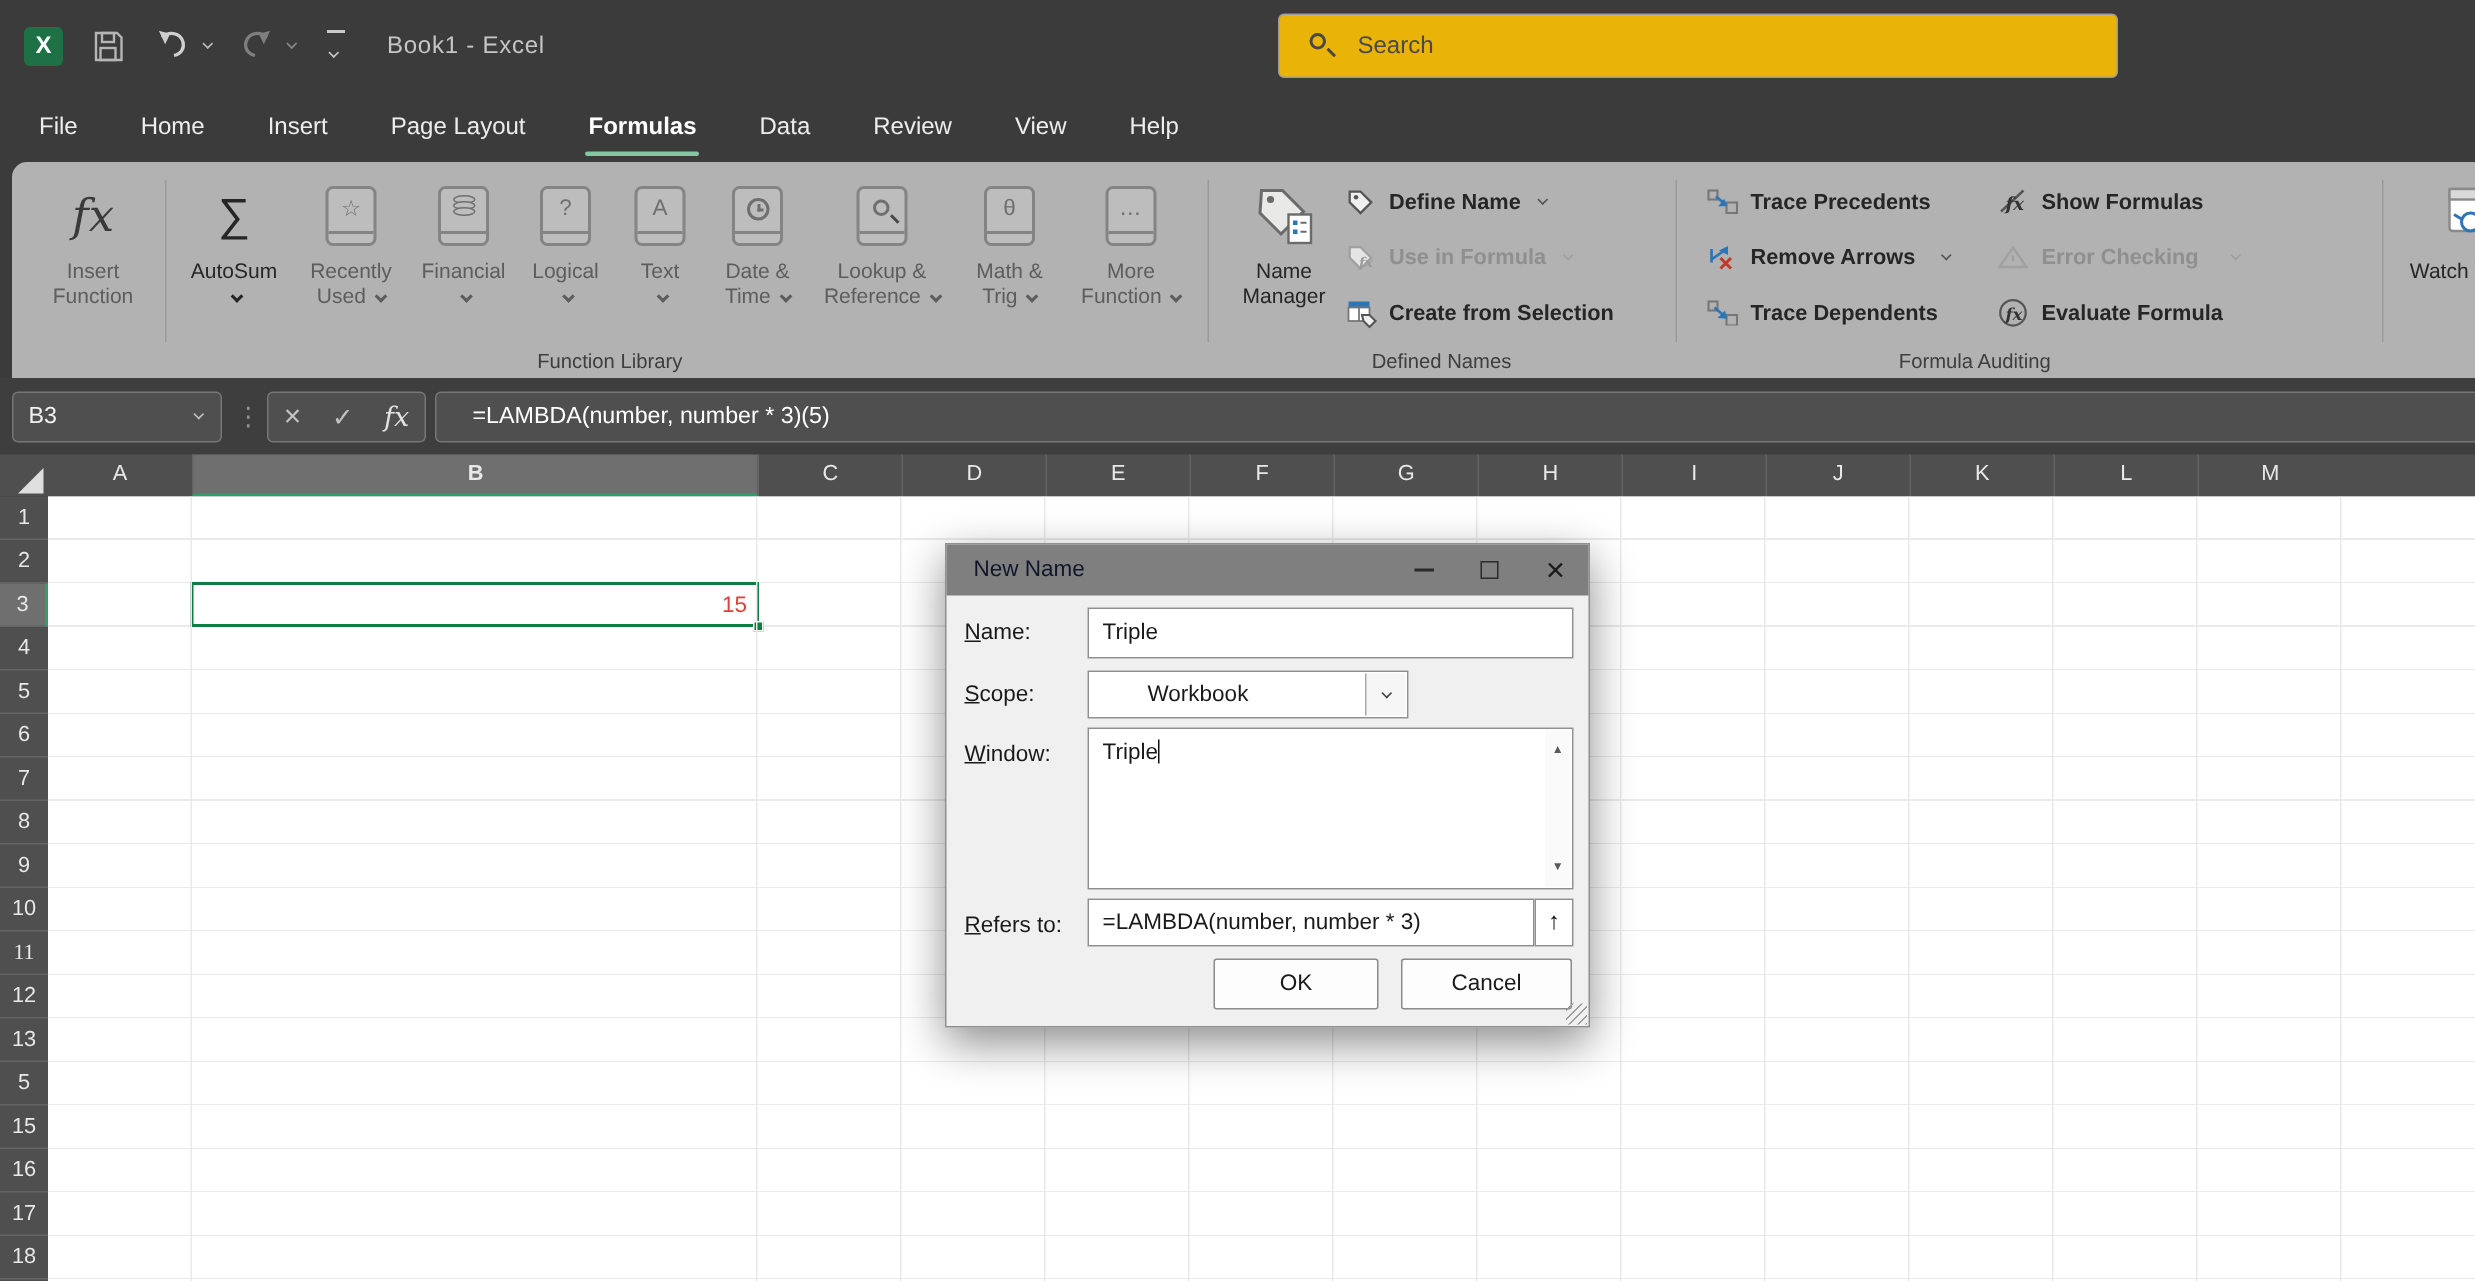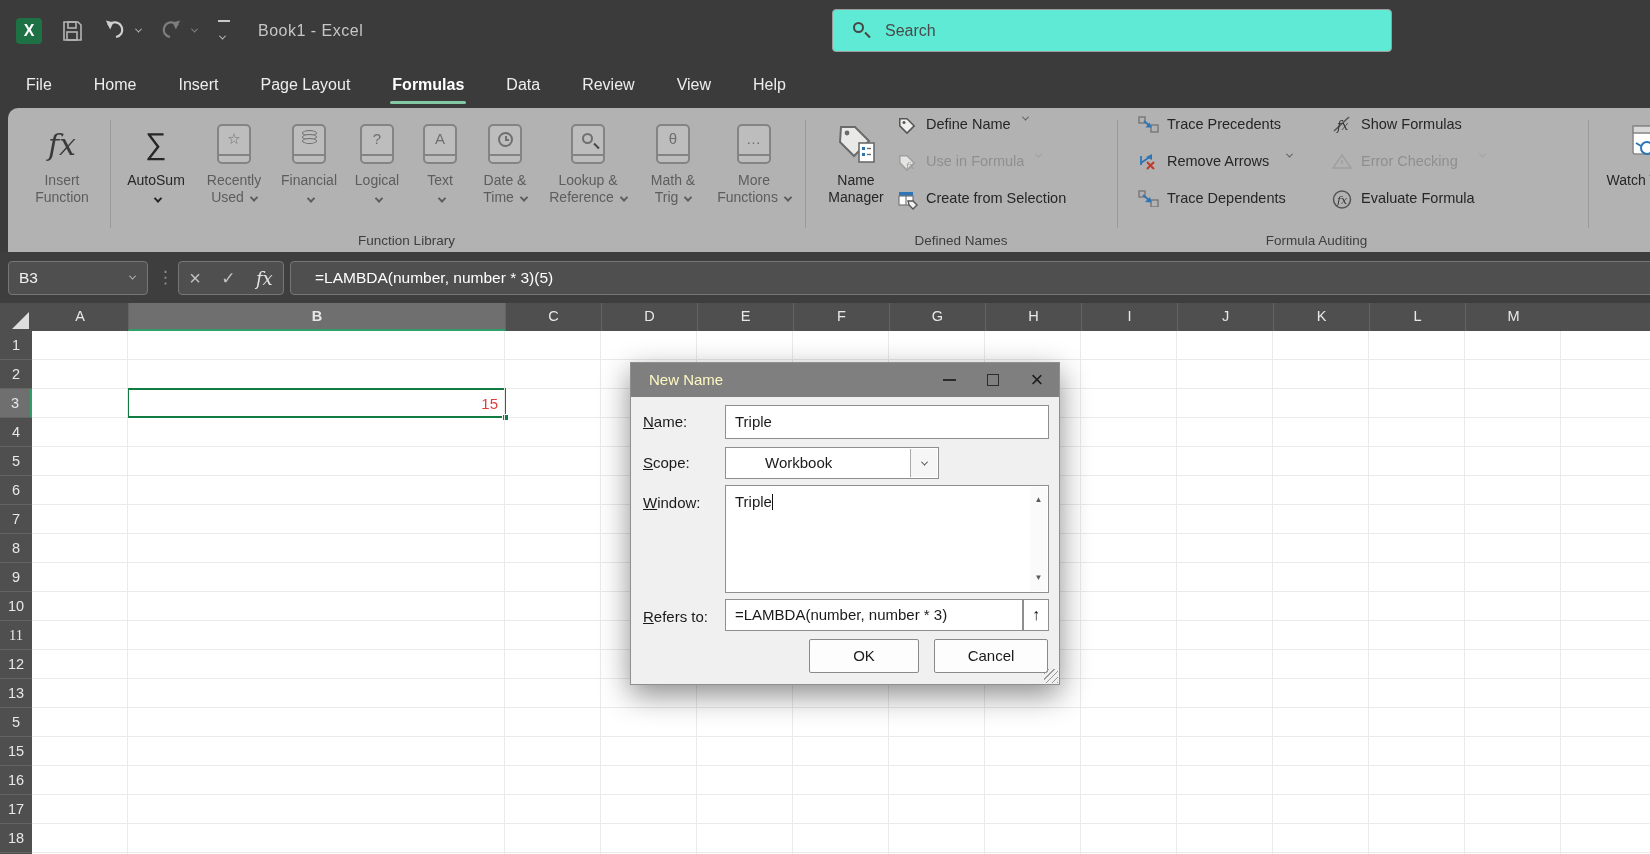--- a/index.html
+++ b/index.html
@@ -7,21 +7,21 @@
   body { font-family:"Liberation Sans", sans-serif; background:#3b3b3b; position:relative; }
   .abs { position:absolute; }
 
   
   #titlebar { left:0; top:0; width:1650px; height:62px; background:#3b3b3b; }
   #excel-logo { left:16px; top:18px; width:26px; height:26px; background:#1E7145; border-radius:4px;
     color:#fff; font-weight:bold; font-size:16px; text-align:center; line-height:26px; }
   #excel-logo::before{content:""; position:absolute; left:-4px; top:4px; width:10px; height:18px; background:#185A36; border-radius:2px; z-index:-1;}
   .qat-icon { top:20px; height:24px; color:#c9c9c9; }
   #doc-title { left:258px; top:0; height:62px; line-height:62px; color:#c6c6c6; font-size:16px; letter-spacing:.5px; }
-  #search-box { left:832px; top:9px; width:560px; height:43px; background:#5eead4; border:1px solid #9c9c9c; border-radius:4px; }
+  #search-box { left:852px; top:9px; width:560px; height:43px; background:#eab308; border:1px solid #9c9c9c; border-radius:4px; }
   .lens { display:inline-block; width:11px; height:11px; border:2px solid #474747; border-radius:50%; position:relative; }
   .lens::after { content:""; position:absolute; left:9px; top:10px; width:7px; height:2px; background:#474747; transform:rotate(45deg); }
   #search-box .lens { position:absolute; left:20px; top:12px; }
   #search-text { position:absolute; left:52px; top:0; height:41px; line-height:41px; color:#4a4a4a; font-size:16px; }
   .chv { display:inline-block; width:6px; height:6px; border-right:2px solid currentColor; border-bottom:2px solid currentColor; transform:rotate(45deg) translate(-1px,-1px); }
   .chv-sm { width:5px; height:5px; border-width:1.6px; }
 
   
   #tabrow { left:0; top:62px; width:1650px; height:46px; display:flex; align-items:center; padding-left:24px; gap:38px; }
   .tab { color:#ededed; font-size:16px; position:relative; padding:4px 2px; cursor:default; white-space:nowrap; }
@@ -43,21 +43,21 @@
   .book::after { content:""; position:absolute; left:0; right:0; bottom:6px; border-top:2px solid #848484; }
   .book .glyph { position:absolute; left:0; right:0; top:4px; font-size:15px; color:#6f6f6f; text-align:center; }
   
   .coins { position:absolute; left:8px; top:6px; }
   .coins i { display:block; width:15px; height:6px; border:1.5px solid #6f6f6f; border-radius:50%; margin-top:-2px; background:#bdbdbd; }
   .mini-clock { position:absolute; left:8px; top:6px; width:15px; height:15px; border:2px solid #6f6f6f; border-radius:50%; }
   .mini-clock::before { content:""; position:absolute; left:5px; top:2px; width:1.6px; height:5px; background:#6f6f6f; }
   .mini-clock::after { content:""; position:absolute; left:5px; top:5px; width:4px; height:1.6px; background:#6f6f6f; }
   .book .lens { position:absolute; left:9px; top:7px; border-color:#6f6f6f; }
   .stack { position:absolute; top:8px; }
-  .srow { height:37px; display:flex; align-items:flex-start; gap:8px; font-size:14.5px; color:#262626; white-space:nowrap; }
+  .srow { height:37px; display:flex; align-items:center; gap:8px; font-size:14.5px; color:#262626; white-space:nowrap;font-weight:bold; }
   .srow.disabled { color:#8f8f8f; }
   .srow .chv { color:#555; margin-left:4px; }
   .srow.disabled .chv { color:#9f9f9f; }
   .srow svg { flex:0 0 auto; }
 
   
   #fbar { left:0; top:252px; width:1650px; height:51px; background:#3e3e3e; }
   .fbox { position:absolute; top:9px; height:34px; background:#4f4f4f; border:1px solid #767676; border-radius:4px; }
   #name-box { left:8px; width:140px; color:#f2f2f2; font-size:15.5px; line-height:32px; padding-left:10px; }
   #name-box .chv { position:absolute; right:12px; top:13px; color:#c0c0c0; }
@@ -82,21 +82,21 @@
     background-image:repeating-linear-gradient(to bottom, #ffffff 0 28px, #eaeaea 28px 29px); }
   .vline { position:absolute; top:0; bottom:0; width:1px; background:#eaeaea; }
   #sel-cell { position:absolute; border:2px solid #107C41; background:transparent; }
   #sel-cell .val { position:absolute; right:6px; top:0; line-height:27px; font-size:15px; color:#df3f3c; }
   #sel-cell .handle { position:absolute; right:-5px; bottom:-5px; width:7px; height:7px; background:#107C41; border:1px solid #fff; }
 
   
   #dlg { left:630px; top:362px; width:430px; height:323px; background:#f0f0f0; border:1px solid #8f8f8f;
     box-shadow:0 10px 28px rgba(0,0,0,.45); z-index:10; }
   #dlg-title { position:absolute; left:0; top:0; right:0; height:34px; background:#7f7f7f; }
-  #dlg-title .t { position:absolute; left:18px; top:0; line-height:34px; font-size:15px; color:#fef9c3; }
+  #dlg-title .t { position:absolute; left:18px; top:0; line-height:34px; font-size:15px; color:#0f172a; }
   .dlg-ctl { position:absolute; top:0; width:44px; height:34px; display:flex; align-items:center; justify-content:center; }
   #dlg-min { right:88px; } #dlg-min i { width:13px; height:2px; background:#2b2b2b; }
   #dlg-max { right:44px; } #dlg-max i { width:12px; height:12px; border:1.7px solid #2b2b2b; }
   #dlg-close { right:0; color:#1b1b1b; font-size:22px; line-height:34px; }
   .dlg-label { position:absolute; left:12px; font-size:15px; color:#1a1a1a; }
   .dlg-label::first-letter { text-decoration:underline; }
   .dlg-input { position:absolute; left:94px; background:#fff; border:1px solid #8f8f8f; font-size:15px; color:#1a1a1a; padding-left:9px; }
   #dlg-name-input { top:42px; width:324px; height:34px; line-height:32px; }
   #dlg-scope { top:84px; width:214px; height:32px; line-height:30px;padding-left:39px; }
   #dlg-scope .dd { position:absolute; right:1px; top:1px; bottom:1px; width:27px; background:#f6f6f6; border-left:1px solid #aaa; display:flex; align-items:center; justify-content:center; color:#444; }
@@ -244,21 +244,21 @@
         </div>
       </div>
     <div class="lbl"><span>Math &amp; Trig</span> <span class="chv"></span></div>
   </div>
   <div class="bigbtn" style="left:704px;width:84px;">
     <div class="icon-area">
         <div class="book">
           <span class="glyph" style="letter-spacing:1px;">…</span>
         </div>
       </div>
-    <div class="lbl"><span>More Functions</span> <span class="chv"></span></div>
+    <div class="lbl"><span>More Function</span> <span class="chv"></span></div>
   </div>
   <div class="grp-label" style="left:0;width:797px;">Function Library</div>
   <div class="vdiv" style="left:797px;"></div>
 
   <div class="bigbtn" style="left:808px;width:80px;">
     <div class="icon-area">
       <svg width="42" height="42" viewBox="0 0 42 42">
         <path d="M6 4 h14 l14 14 -15 15 -14 -14 z" fill="#e9e9e7" stroke="#6b6b6b" stroke-width="2"></path>
         <circle cx="12" cy="10" r="2.4" fill="#6b6b6b"></circle>
         <rect x="24" y="20" width="15" height="19" fill="#fff" stroke="#6b6b6b" stroke-width="1.6"></rect>

